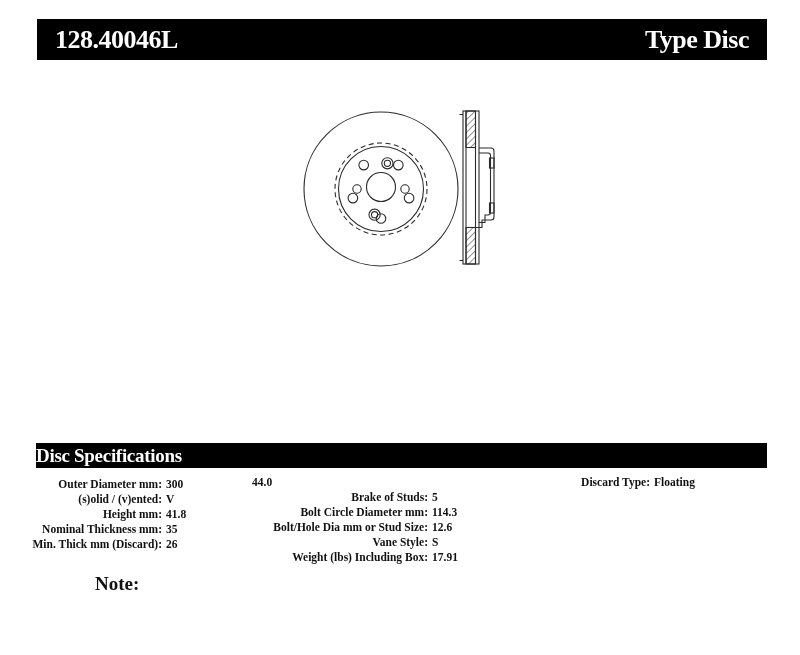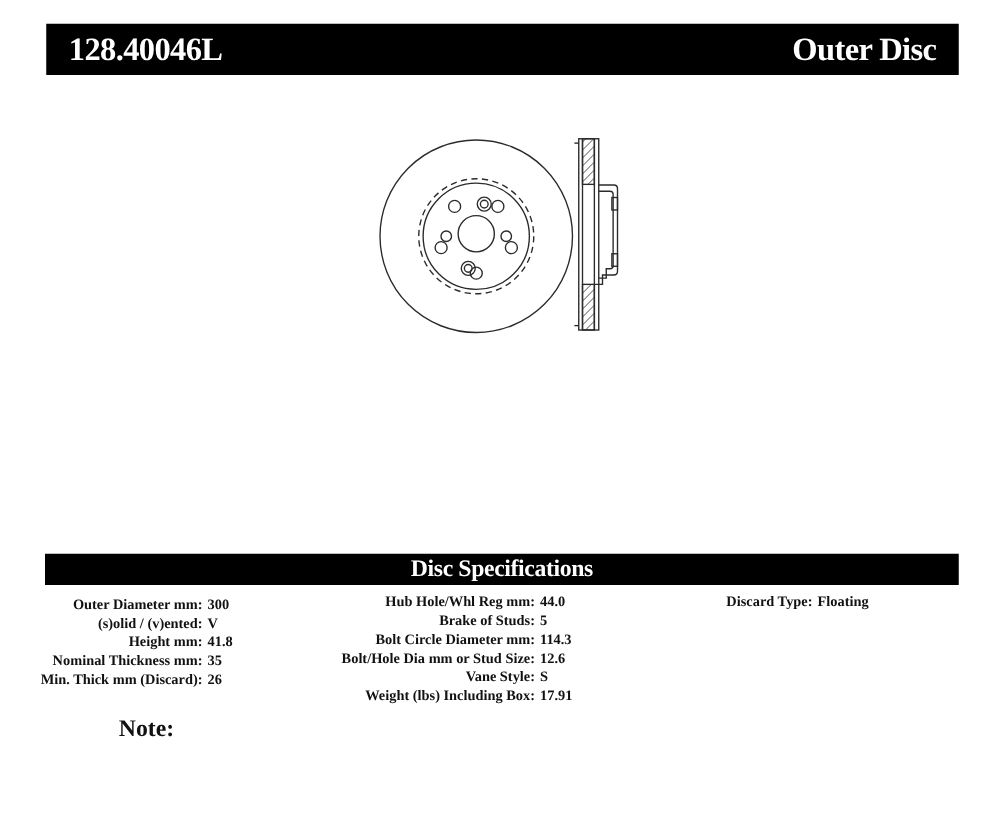--- a/index.html
+++ b/index.html
@@ -11,21 +11,21 @@
     position:absolute;background:#000;color:#fff;font-weight:bold;
     box-sizing:border-box;
   }
   .header-bar{
     left:37px;top:19px;width:730px;height:41px;
     display:flex;justify-content:space-between;align-items:center;
     padding:0 18px;font-size:26px;letter-spacing:-0.5px;
   }
   .section-bar{
     left:36px;top:443px;width:731px;height:25px;
-    display:flex;justify-content:center;align-items:center;
+    display:flex;justify-content:flex-start;align-items:center;
     font-size:19px;letter-spacing:-0.3px;
   }
   .drawing-svg{position:absolute;left:0;top:0;}
   .spec-col{
     position:absolute;font-size:11.5px;font-weight:bold;color:#111;
     line-height:15px;white-space:nowrap;
   }
   .spec-row{display:flex;}
   .spec-label{display:inline-block;text-align:right;}
   .col-left{left:28px;top:477px;}
@@ -40,21 +40,21 @@
     font-size:19px;font-weight:bold;color:#111;
   }
 </style>
 </head>
 <body>
 
 <div class="page">
 
   <div class="bar header-bar">
     <span>128.40046L</span>
-    <span>Outer Disc</span>
+    <span>Type Disc</span>
   </div>
 
   <svg class="drawing-svg" width="800" height="655" viewBox="0 0 800 655" fill="none" stroke="#2b2b2b" stroke-width="1.1">
     <defs>
       <pattern id="hatch" width="4.5" height="4.5" patternUnits="userSpaceOnUse" patternTransform="rotate(45)">
         <rect width="4.5" height="4.5" fill="#ffffff" stroke="none"></rect>
         <line x1="0" y1="0" x2="0" y2="4.5" stroke="#2b2b2b" stroke-width="1"></line>
       </pattern>
     </defs>
 
@@ -125,21 +125,20 @@
       <span class="spec-value">35</span>
     </div>
     <div class="spec-row">
       <span class="spec-label">Min. Thick mm (Discard):</span>
       <span class="spec-value">26</span>
     </div>
   </div>
 
   <div class="spec-col col-mid">
     <div class="spec-row">
-      <span class="spec-label">Hub Hole/Whl Reg mm:</span>
       <span class="spec-value">44.0</span>
     </div>
     <div class="spec-row">
       <span class="spec-label">Brake of Studs:</span>
       <span class="spec-value">5</span>
     </div>
     <div class="spec-row">
       <span class="spec-label">Bolt Circle Diameter mm:</span>
       <span class="spec-value">114.3</span>
     </div>

